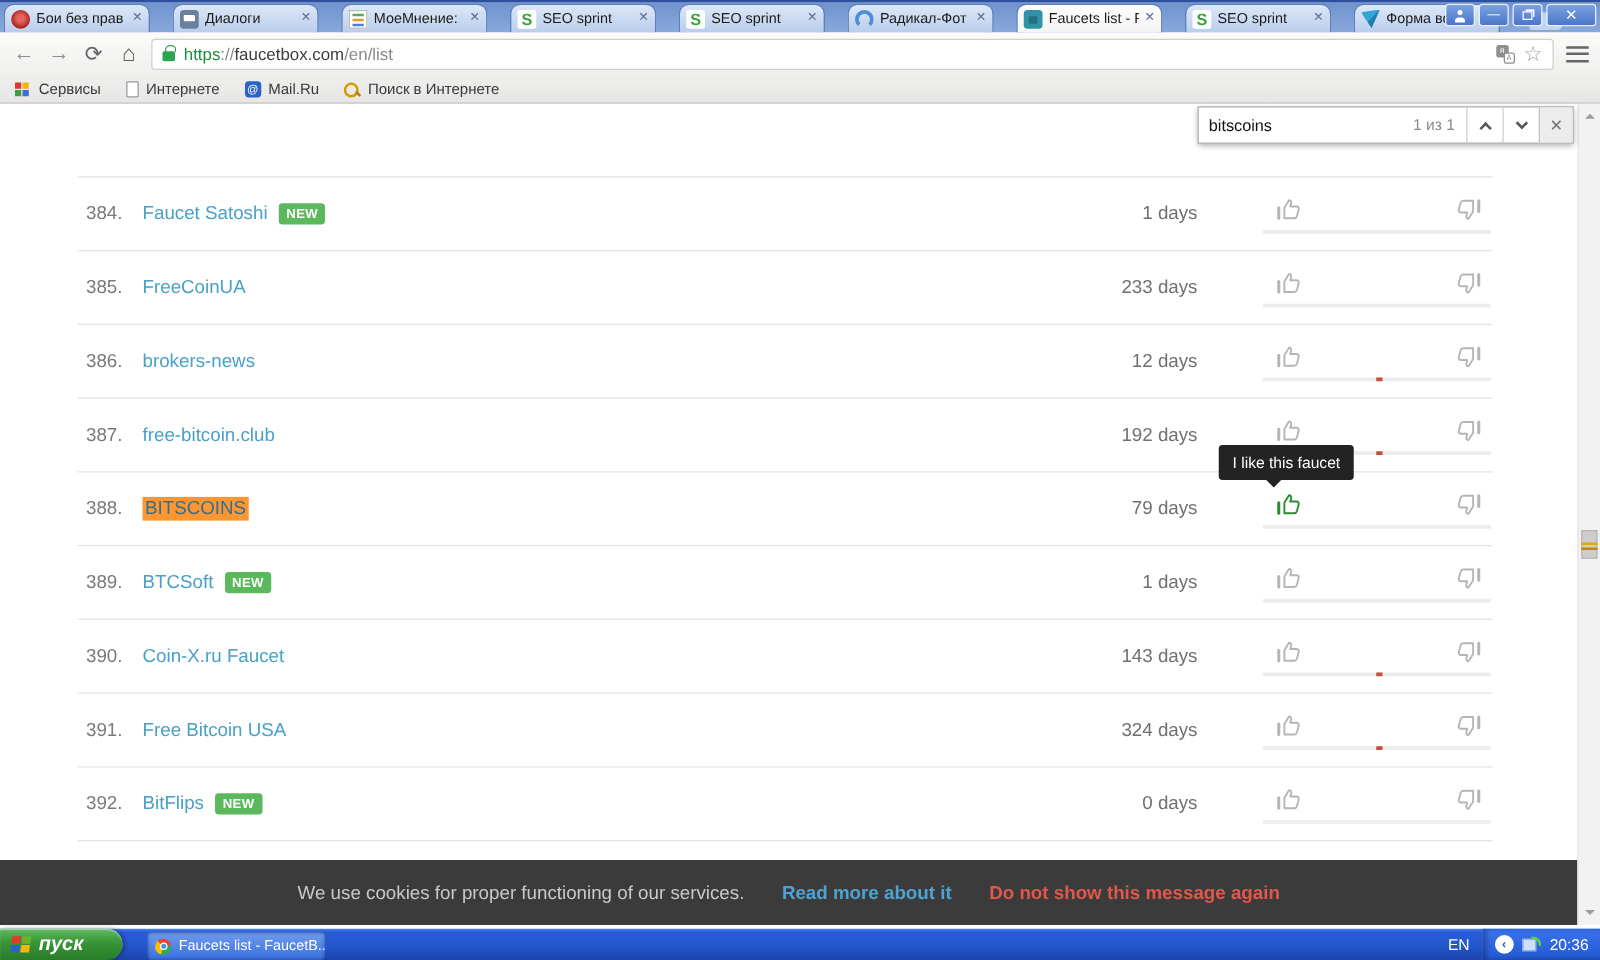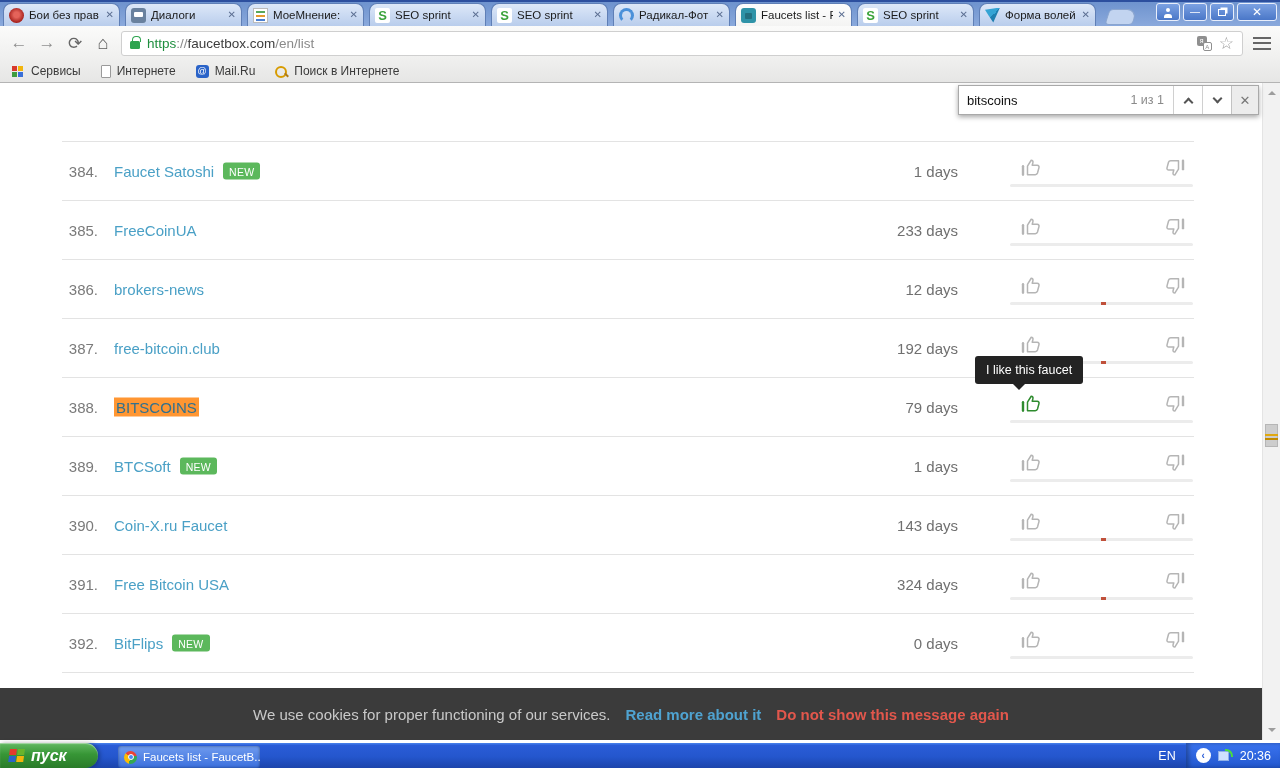--- a/index.html
+++ b/index.html
@@ -4,21 +4,21 @@
 <style>
   html,body{margin:0;padding:0;background:#222;}
   *{box-sizing:border-box;}
   .screen{position:relative;width:1280px;height:768px;overflow:hidden;background:#fff;
           font-family:"Liberation Sans",sans-serif;}
 
   
   .tabstrip{position:absolute;top:0;left:0;right:0;height:26px;
             background:linear-gradient(#6e93ce,#8aa9dc);border-top:2px solid #2c4f9e;
             display:flex;align-items:flex-end;padding-left:3px;}
-  .tab{position:relative;width:117px;height:23px;margin-right:5px;border-radius:8px 8px 0 0;
+  .tab{position:relative;width:117px;height:23px;margin-right:18px;border-radius:8px 8px 0 0;
        display:flex;align-items:center;gap:5px;padding:0 5px;border:1px solid #5f7fb6;border-bottom:none;
        font-size:11.5px;color:#1b1b1b;flex:none;}
   .tab.inactive{background:linear-gradient(#dde8f8,#b9cdec);}
   .tab.active{background:linear-gradient(#fdfdfd,#f4f4f3);z-index:2;}
   .tab-title{flex:1;white-space:nowrap;overflow:hidden;}
   .tab-close{color:#5c6f92;font-size:10px;line-height:10px;cursor:default;}
   .fav{width:15px;height:15px;flex:none;position:relative;}
   .fav-red-circle{background:radial-gradient(circle at 50% 45%,#e4635a 25%,#a4201c 70%);border-radius:50%;}
   .fav-chat{background:#69819e;border-radius:3px;}
   .fav-chat::after{content:'';position:absolute;left:3px;top:4px;width:9px;height:5px;background:#fff;border-radius:1px;}
@@ -105,41 +105,41 @@
   .chev.down{transform:rotate(45deg);margin-bottom:3px;}
   .find-close{width:27px;background:#ececec;border-left:1px solid #c2c2c2;display:flex;align-items:center;
               justify-content:center;color:#777;font-size:13px;}
 
   .faucet-table{position:absolute;left:62px;top:58px;width:1132px;border-top:1px solid #e3e3e3;}
   .frow{position:relative;height:59px;border-bottom:1px solid #e3e3e3;font-size:15px;}
   .rnum{position:absolute;left:0;top:50%;transform:translateY(-50%);width:36px;text-align:right;color:#7a7a7a;}
   .rleft{position:absolute;left:52px;top:50%;transform:translateY(-50%);display:flex;align-items:center;gap:9px;}
   .rname{color:var(--link,#4aa0c6);}
   .rname.hl{background:var(--highlight,#ff9632);color:#31708f;padding:1px 2px;}
-  .badge{background:var(--badge,#5cb85c);color:#fff;font-size:10.5px;font-weight:normal;
+  .badge{background:var(--badge,#5cb85c);color:#fff;font-size:10.5px;font-weight:bold;
          padding:2.5px 6px;border-radius:3px;letter-spacing:.3px;display:none;}
   .frow.isnew .badge{display:inline-block;}
   .rdays{position:absolute;right:236px;top:50%;transform:translateY(-50%);color:#707070;}
   .thumb{position:absolute;top:50%;transform:translateY(-64%);width:24px;height:24px;color:#b5b5b5;}
   .thumb.up{left:957px;}
   .thumb.down{left:1101px;}
   .thumb svg{display:block;}
   .thumb.down svg{transform:rotate(180deg);}
   .frow.liked .thumb.up{color:var(--liked,#2e8b2e);}
   .rbar{position:absolute;left:948px;top:50%;margin-top:13px;width:183px;height:3px;background:#ececec;border-radius:2px;}
   .rtick{position:absolute;left:49.5%;top:0;width:5px;height:3px;background:var(--tick,#c0503a);display:none;}
   .frow.hastick .rtick{display:block;}
 
   .tooltip{position:absolute;left:975px;top:273px;background:var(--tooltip,#232323);color:#fff;
            font-size:12.5px;padding:7px 11px;border-radius:3px;z-index:4;white-space:nowrap;}
   .tooltip::after{content:'';position:absolute;top:100%;left:38px;border:6px solid transparent;
                   border-top-color:var(--tooltip,#232323);}
 
   .cookiebar{position:absolute;left:0;right:18px;bottom:0;height:52px;background:#3b3b3b;
-             display:flex;align-items:center;justify-content:center;gap:15px;font-size:15px;color:#c9c9c9;}
+             display:flex;align-items:center;justify-content:center;gap:30px;font-size:15px;color:#c9c9c9;}
   .cookie-link1{color:var(--cookie-blue,#4fa3d1);font-weight:bold;}
   .cookie-link2{color:var(--cookie-orange,#e2574c);font-weight:bold;}
 
   .pagescroll{position:absolute;right:0;top:0;bottom:0;width:18px;background:#f2f2f2;border-left:1px solid #e4e4e4;}
   .sb-arrow{position:absolute;left:0;width:18px;height:16px;}
   .sb-arrow::after{content:'';position:absolute;left:5px;border:4px solid transparent;}
   .sb-up{top:0;} .sb-up::after{top:4px;border-bottom-color:#9d9d9d;}
   .sb-down{bottom:0;} .sb-down::after{bottom:4px;border-top-color:#9d9d9d;}
   .sb-thumb{position:absolute;left:2px;right:2px;top:341px;height:23px;background:#cdcdcd;border:1px solid #b6b6b6;}
   .sb-mark{position:absolute;left:-1px;right:-1px;height:2px;background:#e0a810;}

